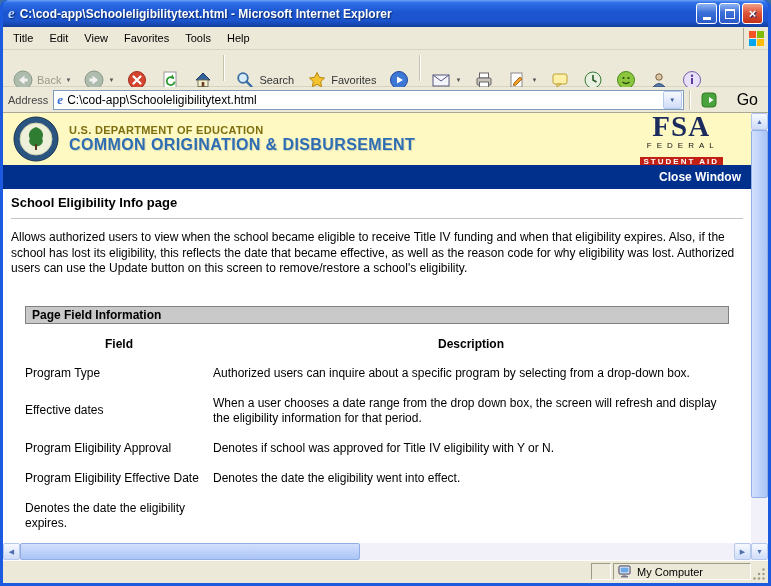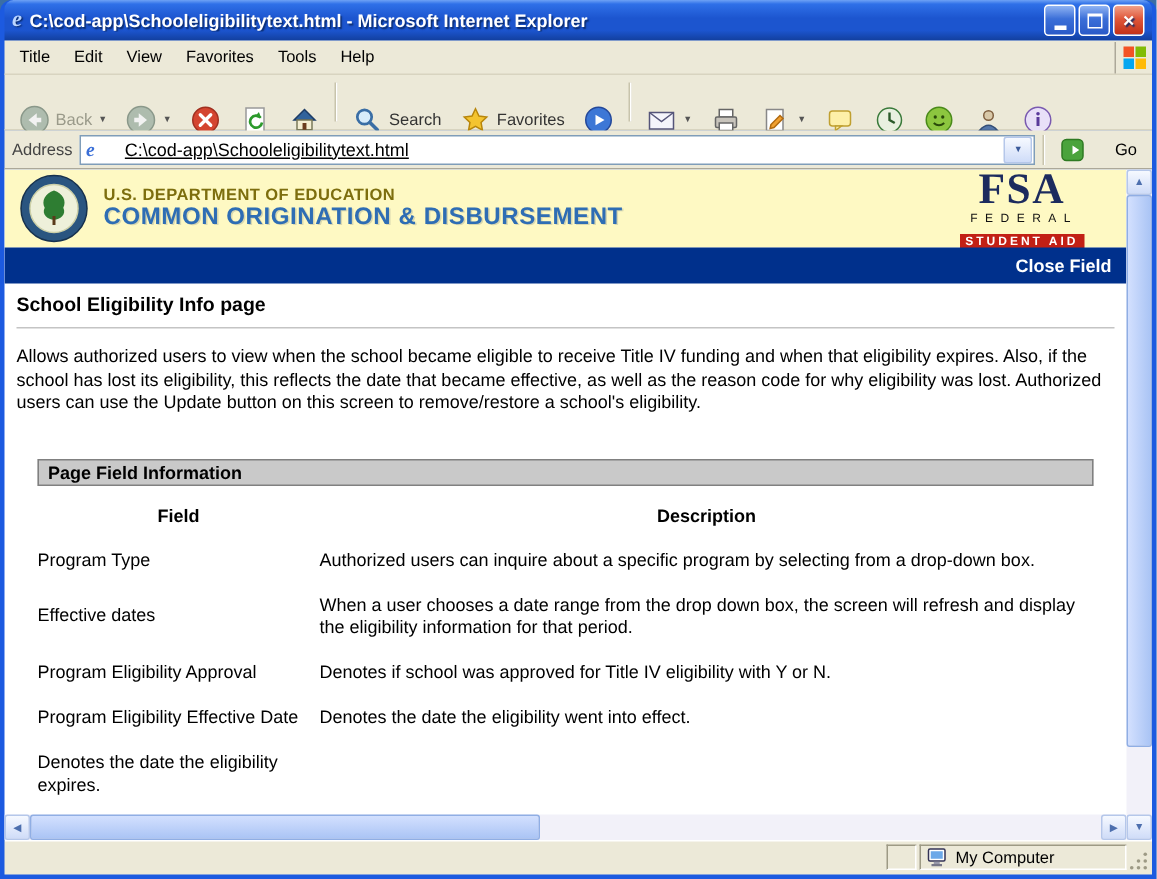--- a/index.html
+++ b/index.html
@@ -27,23 +27,23 @@
   .toolbar{height:36px;flex:none;background:#ece9d8;display:flex;align-items:center;gap:1px;padding:0 4px;font-size:11px;color:#333;border-bottom:1px solid #d8d4c0;}
   .tbtn{display:flex;align-items:center;gap:4px;padding:3px 5px;border:1px solid transparent;border-radius:2px;white-space:nowrap;margin-top:24px;}
   .tbtn.disabled{color:#9a9a8a;}
   .dd{font-size:6px;color:#555;}
   .tsep{width:1px;height:26px;background:#c8c4ac;border-right:1px solid #fff;margin:0 3px;flex:none;}
   .tbtn svg{flex:none;}
 
   
   .addressbar{height:25px;flex:none;background:#ece9d8;display:flex;align-items:center;gap:5px;padding:0 5px;font-size:11px;color:#444;border-bottom:1px solid #aca899;}
   .addr-field{flex:1;height:20px;box-sizing:border-box;background:#fff;border:1px solid #7f9db9;display:flex;align-items:center;padding:0 1px 0 3px;font-size:12px;color:#000;}
-  .addr-text{flex:1;margin-left:20px;white-space:nowrap;overflow:hidden;text-decoration:underline;}
+  .addr-text{flex:1;margin-left:4px;white-space:nowrap;overflow:hidden;}
   .addr-drop{width:17px;height:16px;background:linear-gradient(180deg,#f6f9ff,#cfdcf8);border:1px solid #b5c7ea;border-radius:2px;display:flex;align-items:center;justify-content:center;font-size:6px;color:#3a5a9a;}
-  .go-btn{display:flex;align-items:center;gap:20px;padding:1px 5px;color:#000;font-size:11px;}
+  .go-btn{display:flex;align-items:center;gap:20px;padding:1px 5px;color:#000;font-size:16px;}
   .asep{width:1px;height:20px;background:#c8c4ac;border-right:1px solid #fff;}
 
   
   .content-row{flex:1;display:flex;background:#fff;overflow:hidden;min-height:0;}
   .page{flex:1;display:flex;flex-direction:column;overflow:hidden;min-width:0;}
 
   .banner{height:52px;flex:none;background:#fef9c3;display:flex;align-items:center;padding-left:10px;}
   .banner-text{margin-left:10px;}
   .dept-line{font-size:11px;font-weight:bold;color:#7d6e0e;letter-spacing:.3px;}
   .cod-title{font-size:16px;font-weight:bold;color:#2e6db4;letter-spacing:.4px;text-shadow:1px 1px 0 #d8d8b0;}
@@ -263,21 +263,21 @@
           <div class="cod-title">COMMON ORIGINATION &amp; DISBURSEMENT</div>
         </span>
         <span class="fsa-block">
           <div class="fsa-big">FSA</div>
           <div class="fsa-federal">FEDERAL</div>
           <div><span class="fsa-student">STUDENT AID</span></div>
         </span>
       </div>
 
       <div class="navybar">
-        <a class="close-window">Close Field</a>
+        <a class="close-window">Close Window</a>
       </div>
 
       <div class="pagebody">
         <div class="page-heading">School Eligibility Info page</div>
         <hr class="rule">
         <p class="intro">Allows authorized users to view when the school became eligible to receive Title IV funding and when that eligibility expires. Also, if the school has lost its eligibility, this reflects the date that became effective, as well as the reason code for why eligibility was lost. Authorized users can use the Update button on this screen to remove/restore a school's eligibility.</p>
 
         <div class="section-bar">Page Field Information</div>
 
         <div class="fields">

